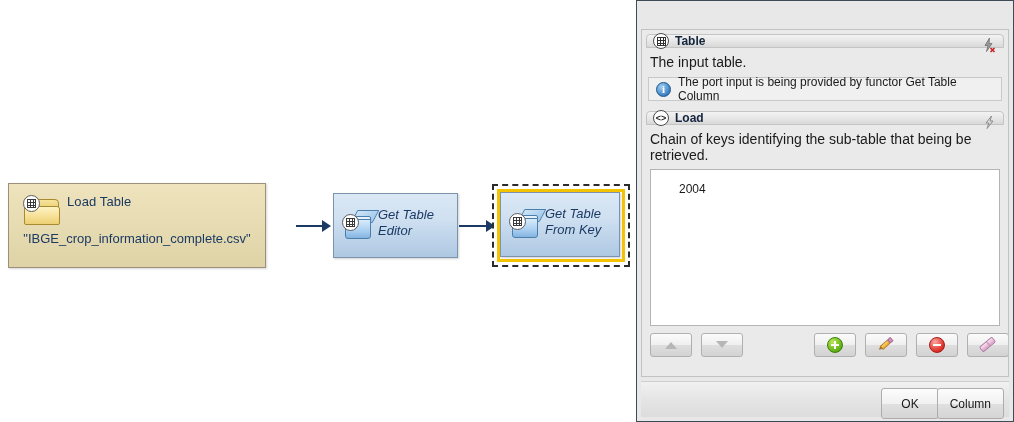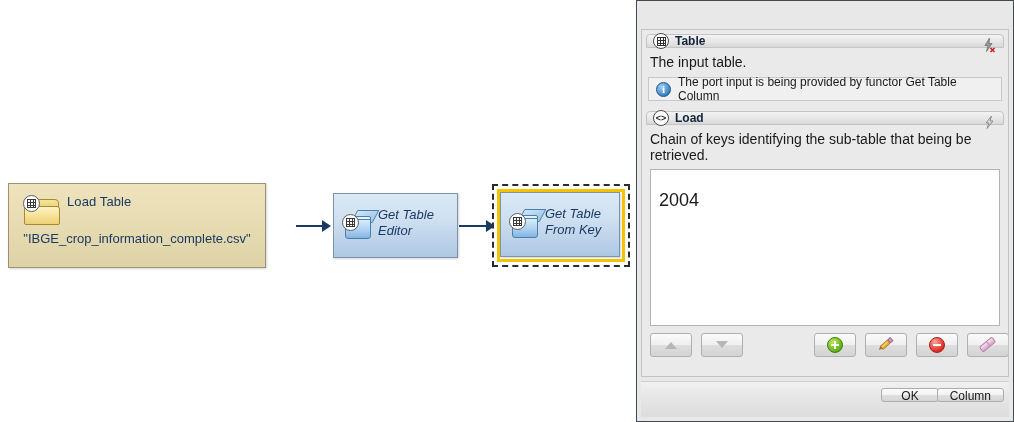--- a/index.html
+++ b/index.html
@@ -317,23 +317,24 @@
 
   .listbox {
     margin: 6px 8px 0 8px;
     height: 157px;
     background: #ffffff;
     border: 1px solid #b4b4b4;
     box-sizing: border-box;
     overflow: auto;
   }
   .list-item {
-    padding: 20px 0 0 8px;
-    font-size: 18px;
+    padding: 12px 0 0 8px;
+    font-size: 12px;
     color: #1a1a1a;
+    margin-left: 20px;
   }
 
   .list-toolbar {
     position: relative;
     margin: 7px 8px 0 8px;
     height: 24px;
   }
   .tbtn {
     position: absolute;
     top: 0;
@@ -443,21 +444,21 @@
     position: absolute;
     left: 4px; right: 4px; bottom: 4px;
     height: 36px;
     background: linear-gradient(180deg, #f1f1f1 0%, #e7e7e7 40%, #dcdcdc 100%);
     border-top: 1px solid #cfcfcf;
     box-sizing: border-box;
   }
   .fbtn {
     position: absolute;
     top: 6px;
-    height: 14px;
+    height: 31px;
     min-width: 58px;
     padding: 0 12px;
     background: linear-gradient(180deg, #fcfcfc 0%, #f1f1f1 50%, #e0e0e0 51%, #d5d5d5 100%);
     border: 1px solid #adadad;
     border-radius: 3px;
     font-size: 12px;
     color: #1a1a1a;
     font-family: "Liberation Sans", sans-serif;
     cursor: pointer;
     box-sizing: border-box;

